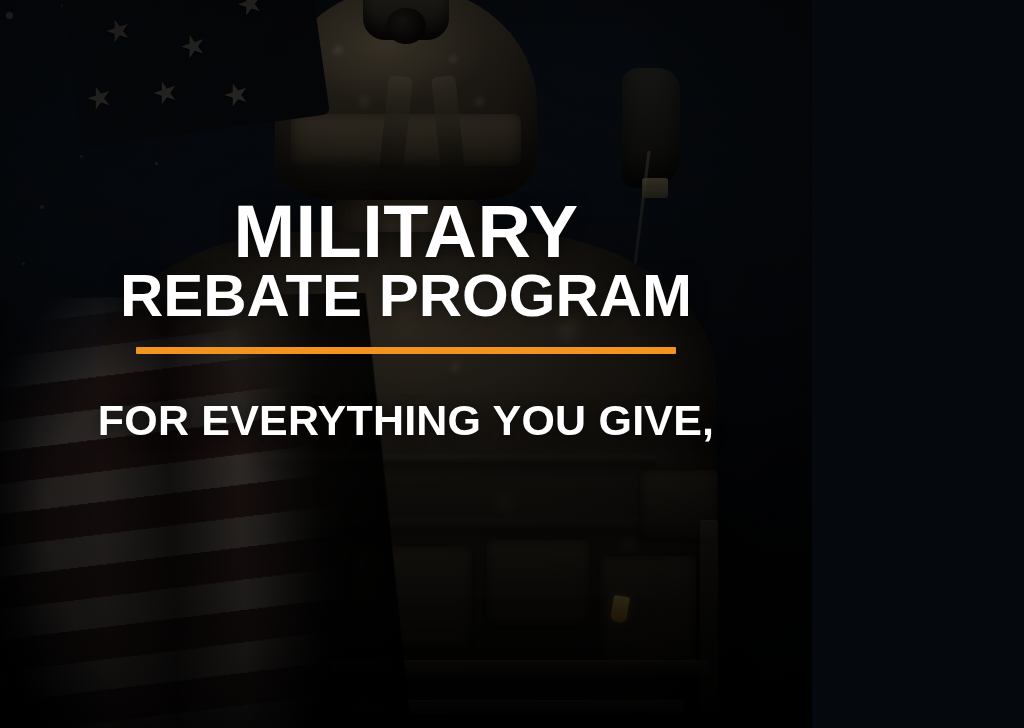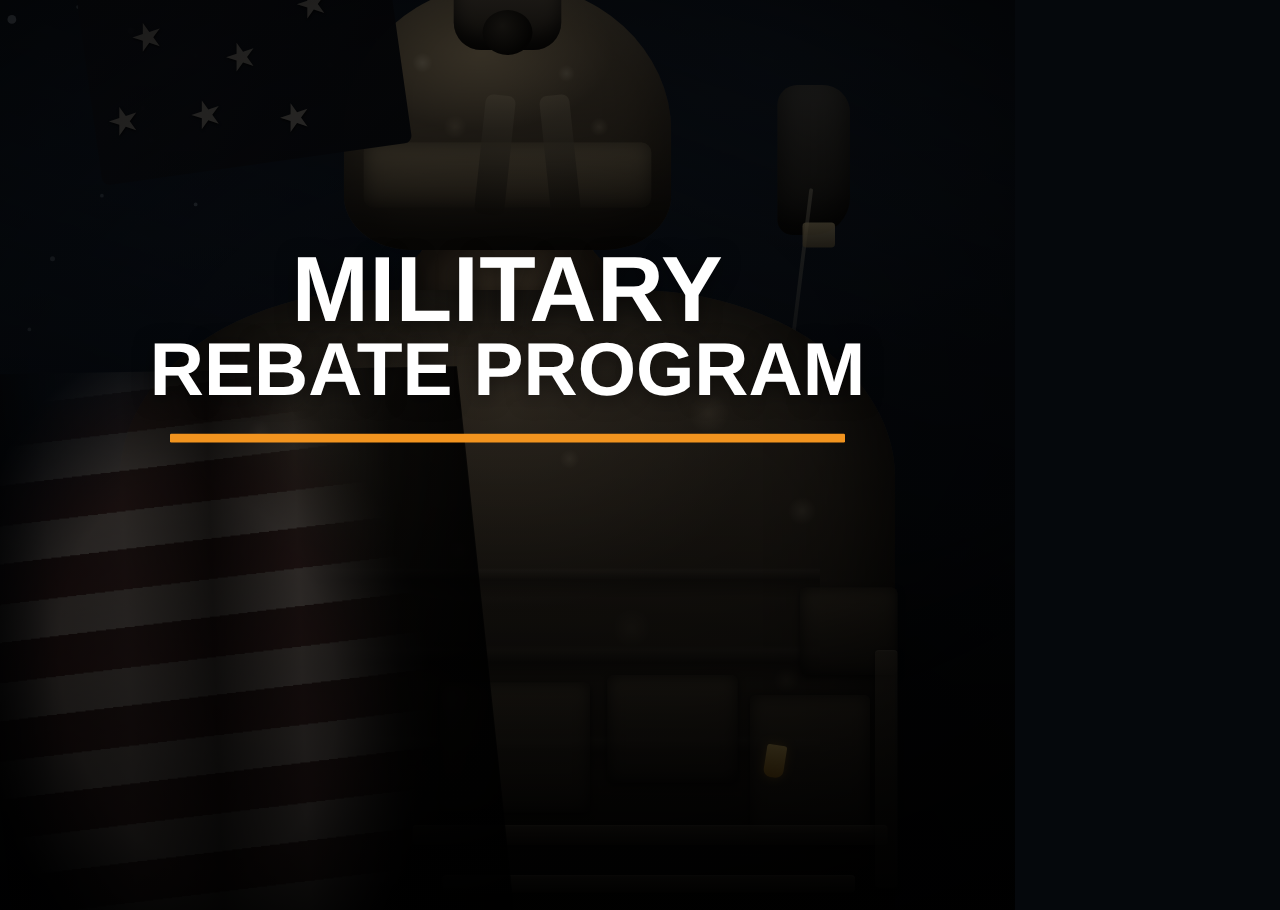--- a/index.html
+++ b/index.html
@@ -459,16 +459,17 @@
   <div class="overlay">
 
     <h1 class="headline">
       <span class="l1">MILITARY</span>
       <span class="l2">REBATE PROGRAM</span>
     </h1>
 
     <div class="divider" style="background: rgb(242, 148, 31);"></div>
 
     <h2 class="subhead">
+      <span class="s1">FOR EVERYTHING YOU GIVE,</span>
     </h2>
 
   </div>
 </div>
 
 </body></html>

